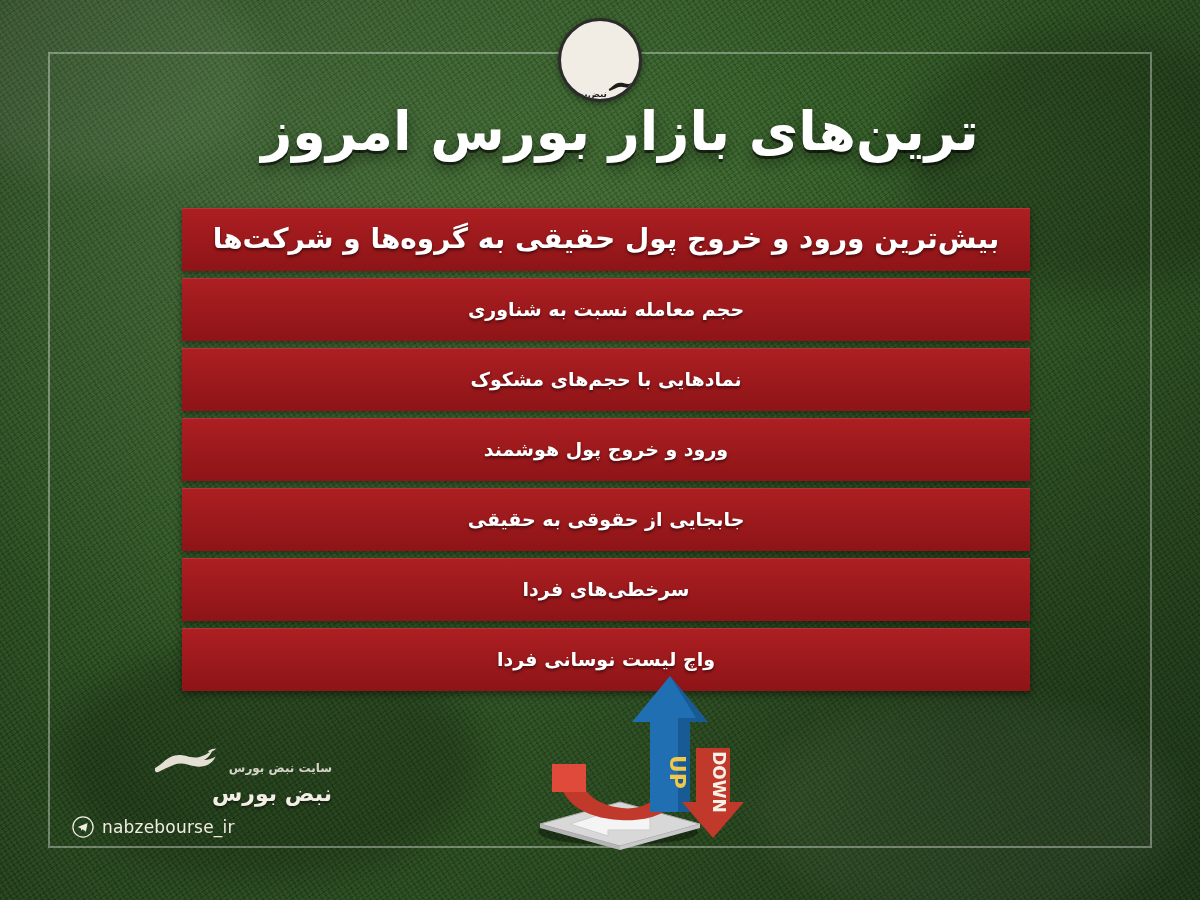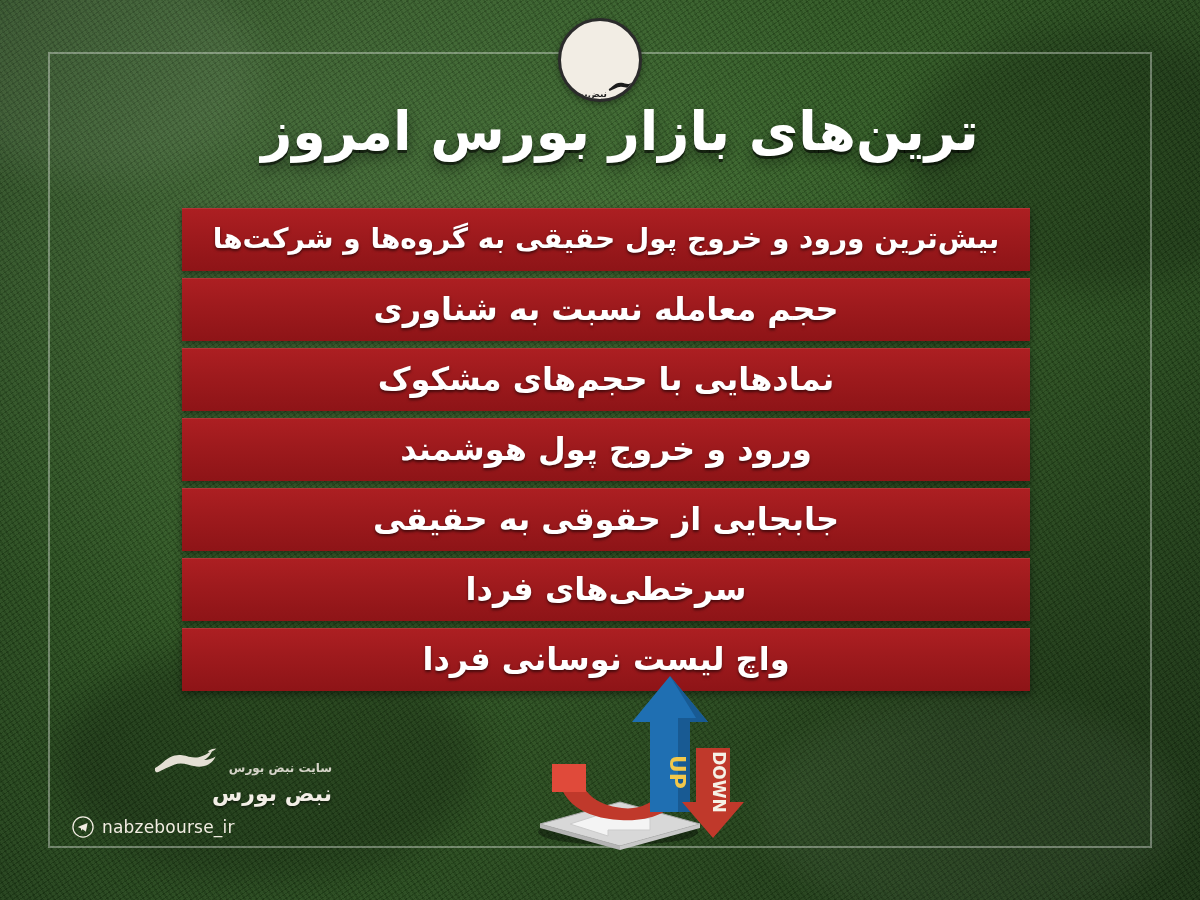--- a/index.html
+++ b/index.html
@@ -120,21 +120,21 @@
     box-shadow: 0 3px 7px rgba(0,0,0,0.45), inset 0 1px 0 rgba(255,255,255,0.10);
     display: flex;
     align-items: center;
     justify-content: center;
     box-sizing: border-box;
     padding: 0 36px;
   }
   .bar span {
     color: #ffffff;
     font-weight: bold;
-    font-size: 32px;
+    font-size: 19px;
     line-height: 1.15;
     text-shadow: 0 2px 3px rgba(0,0,0,0.55);
     white-space: nowrap;
     direction: rtl;
   }
   .bar.first span {
     font-size: 28px;
   }
 
   

